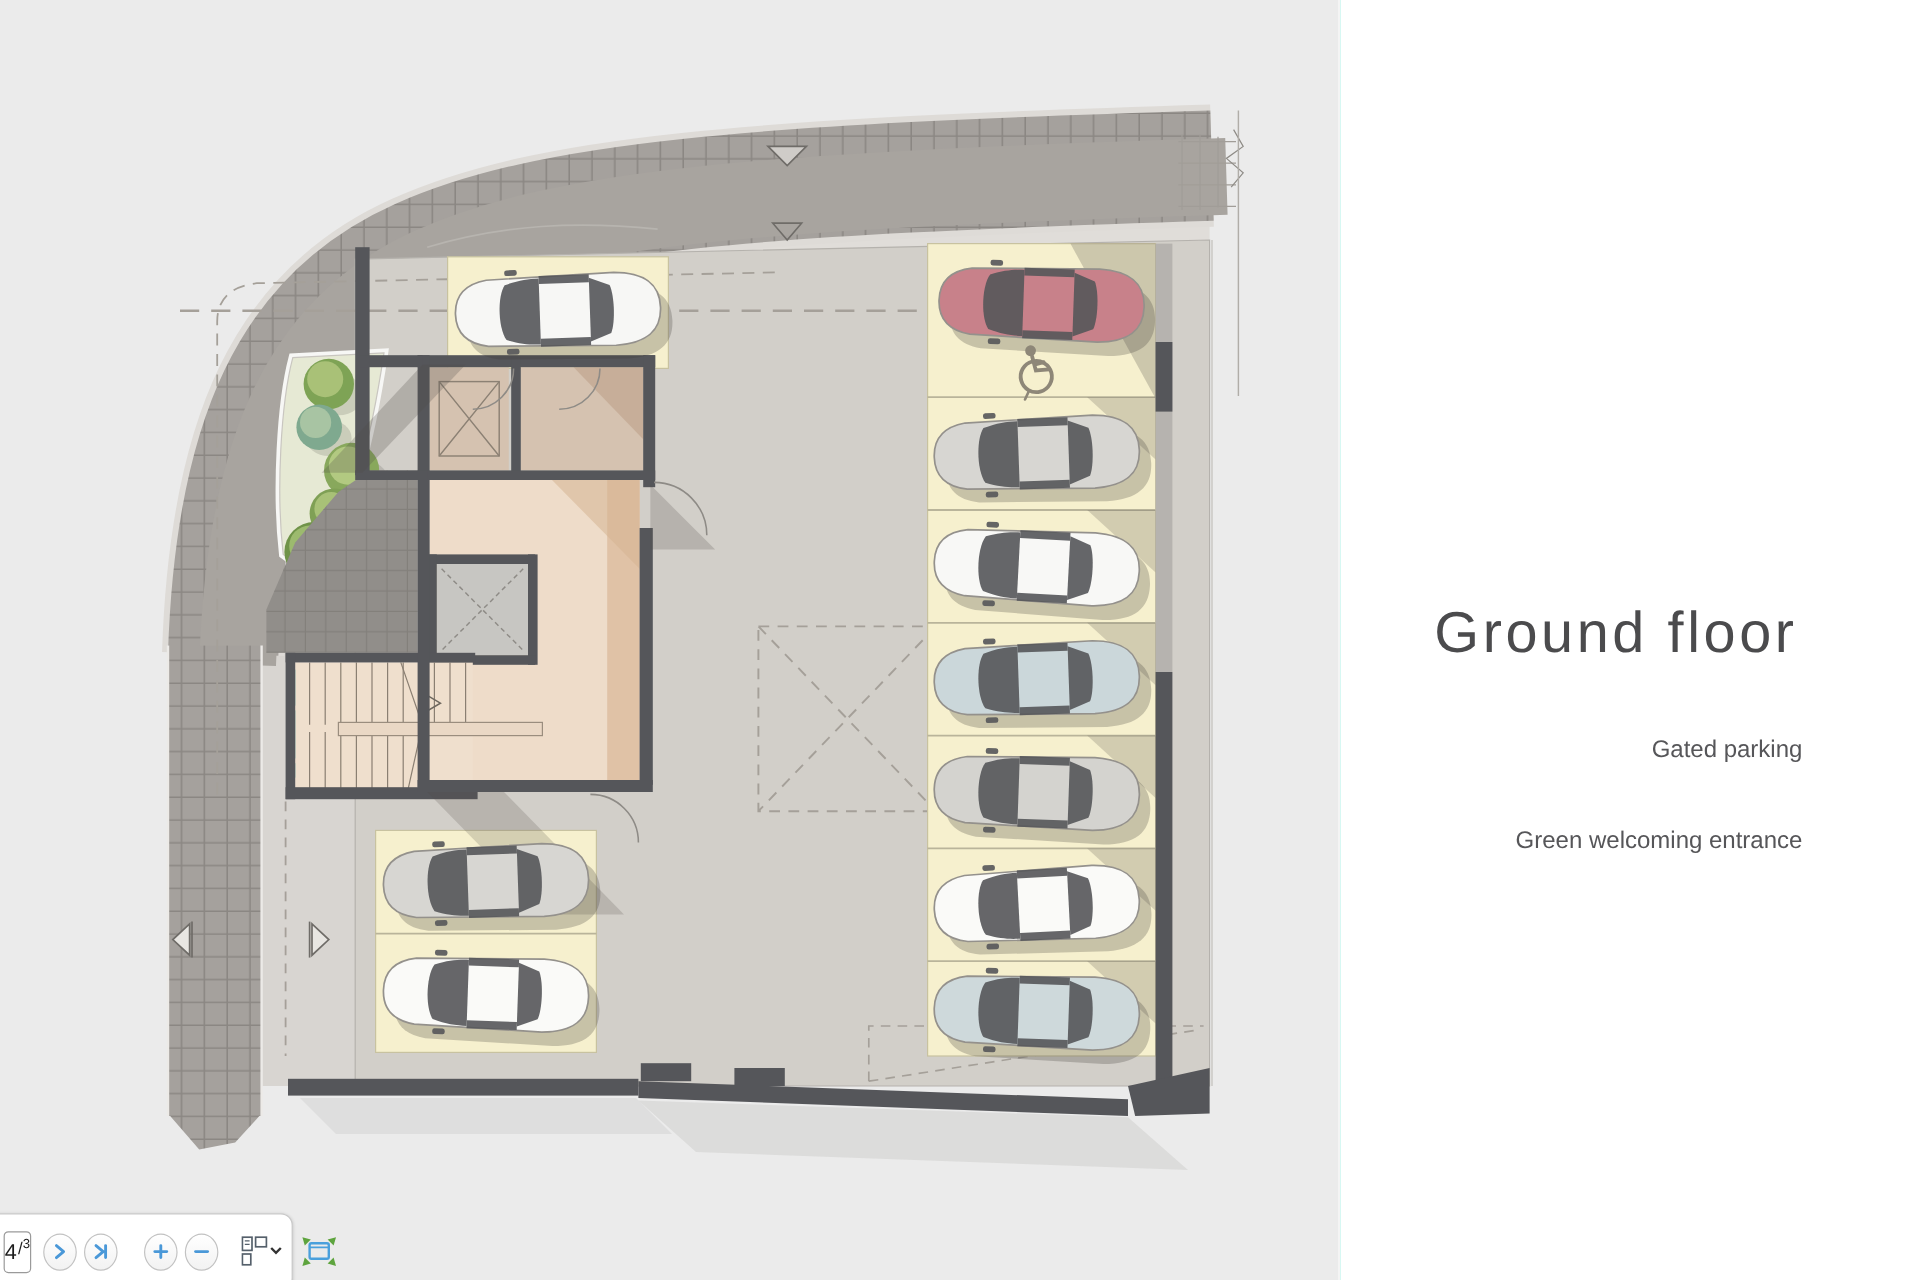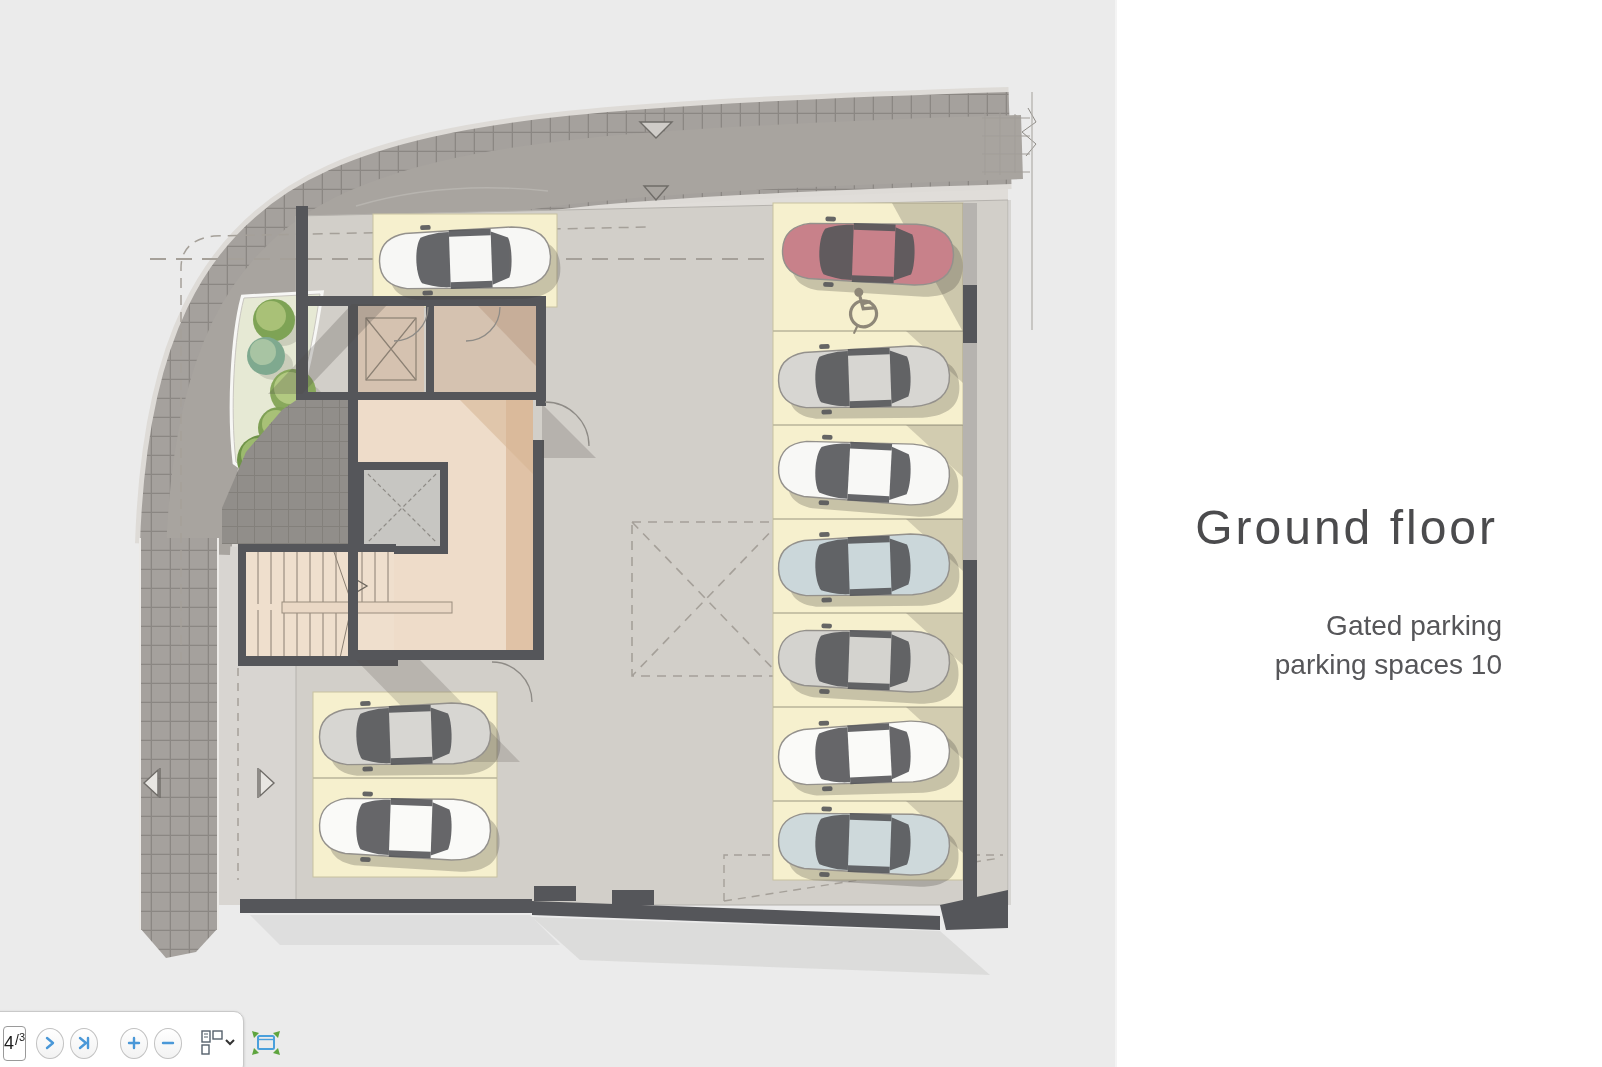--- a/index.html
+++ b/index.html
@@ -3,21 +3,21 @@
 <meta charset="utf-8">
 <style>
   html,body{margin:0;padding:0;}
   #stage{position:relative;width:1602px;height:1067px;overflow:hidden;
          background:#5eead4;font-family:"Liberation Sans",sans-serif;}
   
   .white-panel{position:absolute;left:1117px;top:0;width:485px;height:1067px;background:#ffffff;}
   .panel-divider{position:absolute;left:1113px;top:0;width:4px;height:1067px;background:#f4f4f4;}
   .title{position:absolute;top:500px;right:104px;font-size:48px;font-weight:300;
          letter-spacing:3px;color:#4b4b4d;white-space:nowrap;}
-  .notes{position:absolute;top:606px;right:100px;text-align:right;font-size:28px;
+  .notes{position:absolute;top:606px;right:100px;text-align:right;font-size:20px;
          line-height:39px;color:#565659;}
   .notes .gap{height:37px;}
   
   .plan-wrap{position:absolute;left:0;top:0;width:1115px;height:1067px;}
   
   .toolbar{position:absolute;left:-12px;top:1011px;width:256px;height:64px;background:#ffffff;
            border:1px solid #c9c9c9;border-radius:10px;box-shadow:0 1px 3px rgba(0,0,0,.18);
            display:flex;align-items:center;padding-left:14px;box-sizing:border-box;}
   .pagebox{width:46px;height:33px;border:1px solid #9a9a9a;border-radius:4px;background:#fff;
            display:flex;align-items:center;justify-content:center;margin-right:7px;}
@@ -308,22 +308,22 @@
       <path d="M160,768 V798" fill="none"></path>
       <path d="M260,770 L260,796 L274,783 Z" fill="#e8e6e2"></path>
       <path d="M258,768 V798" fill="none"></path>
     </g>
   </svg>
   </div>
 
   <div class="title">Ground floor</div>
   <div class="notes">
     <div>Gated parking</div>
-    <div>parking spaces 10</div>
     <div class="gap"></div>
+    <div>Green welcoming entrance</div>
   </div>
 
   <div class="toolbar">
     <div class="pagebox">
       <span class="cur">4</span>
       <span class="slash">/</span>
       <span class="tot">3</span>
     </div>
     <button class="tbtn">
       <svg width="14" height="14" viewBox="0 0 14 14">

